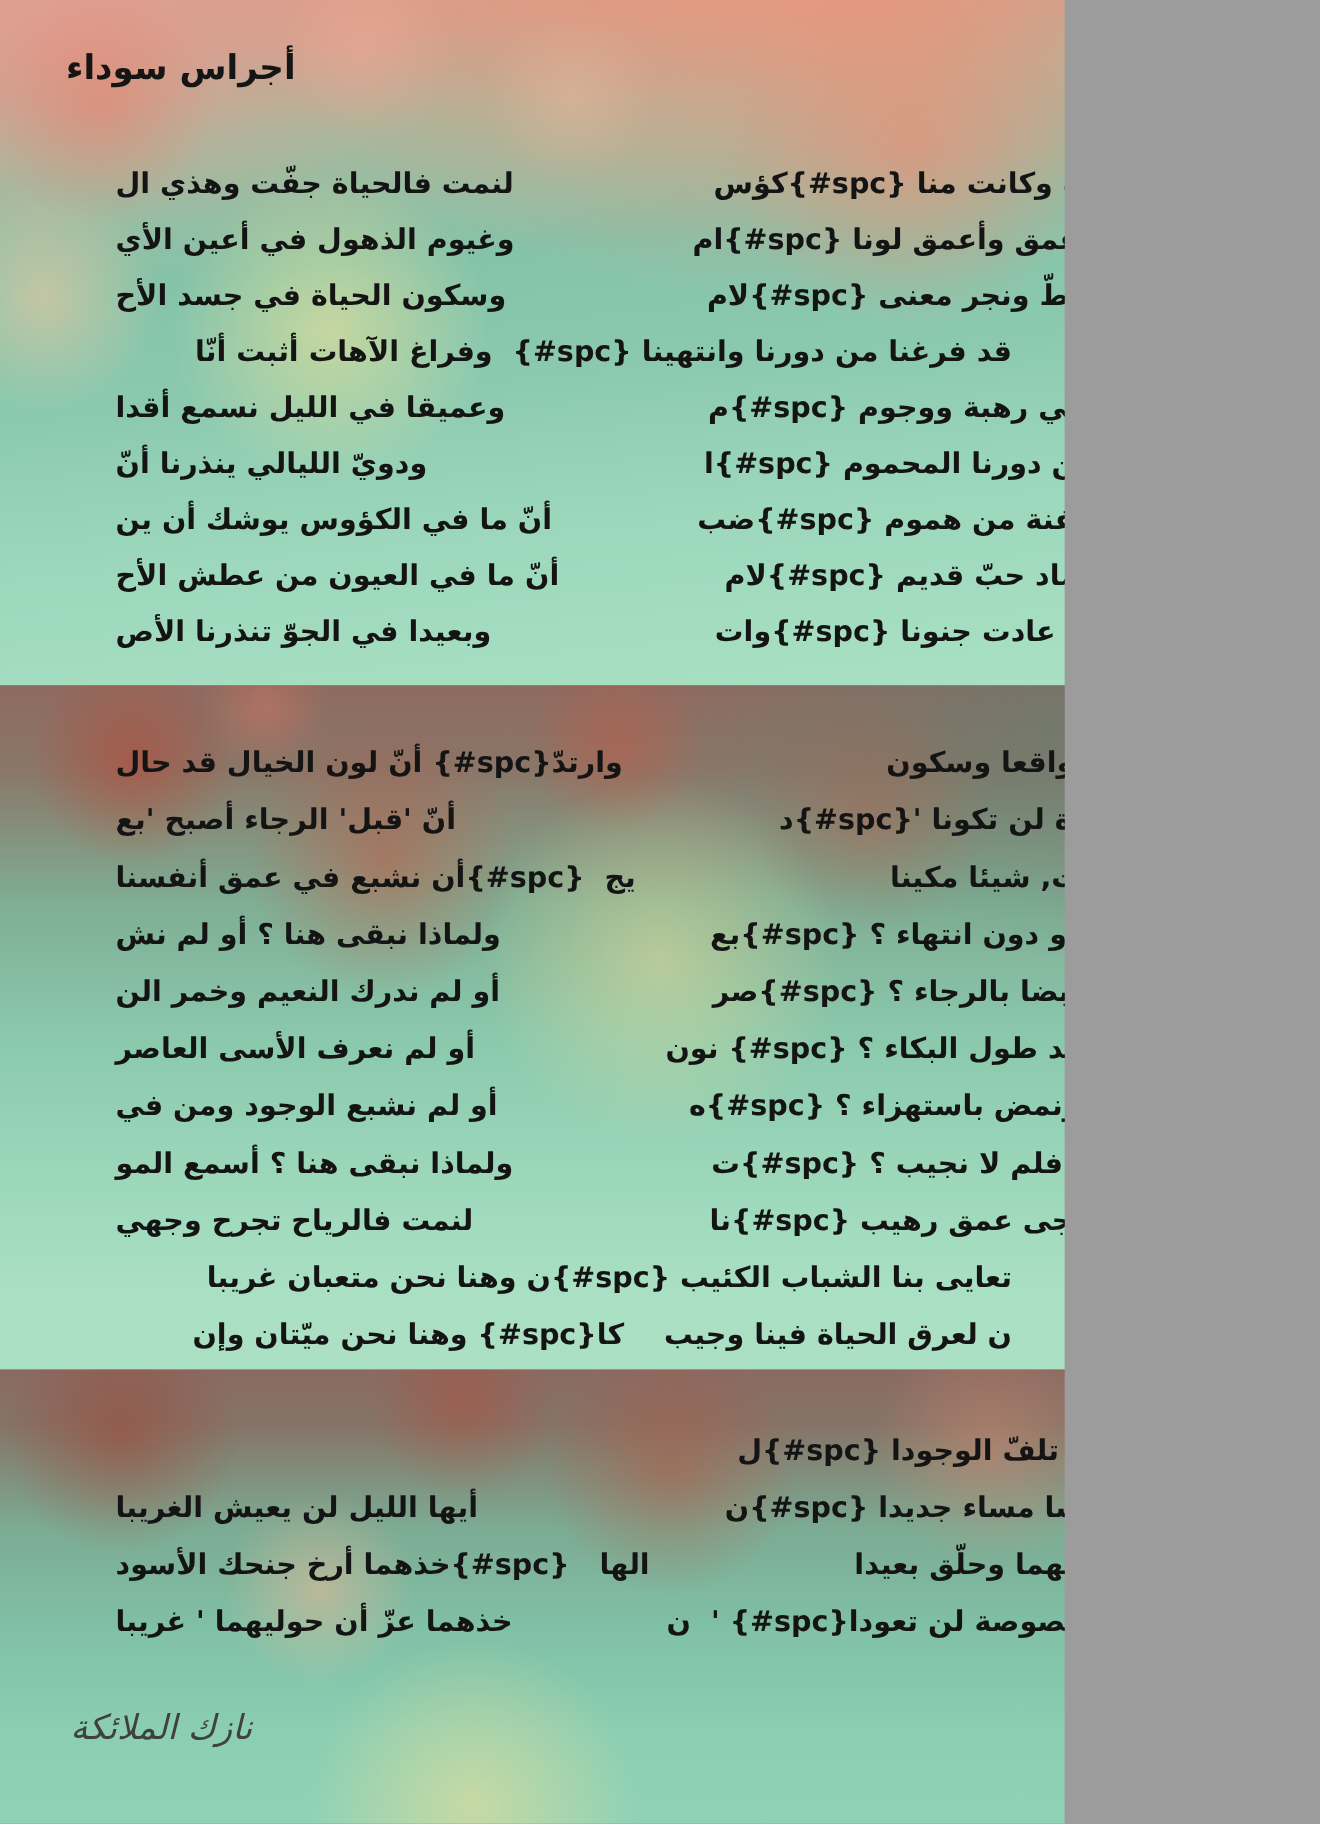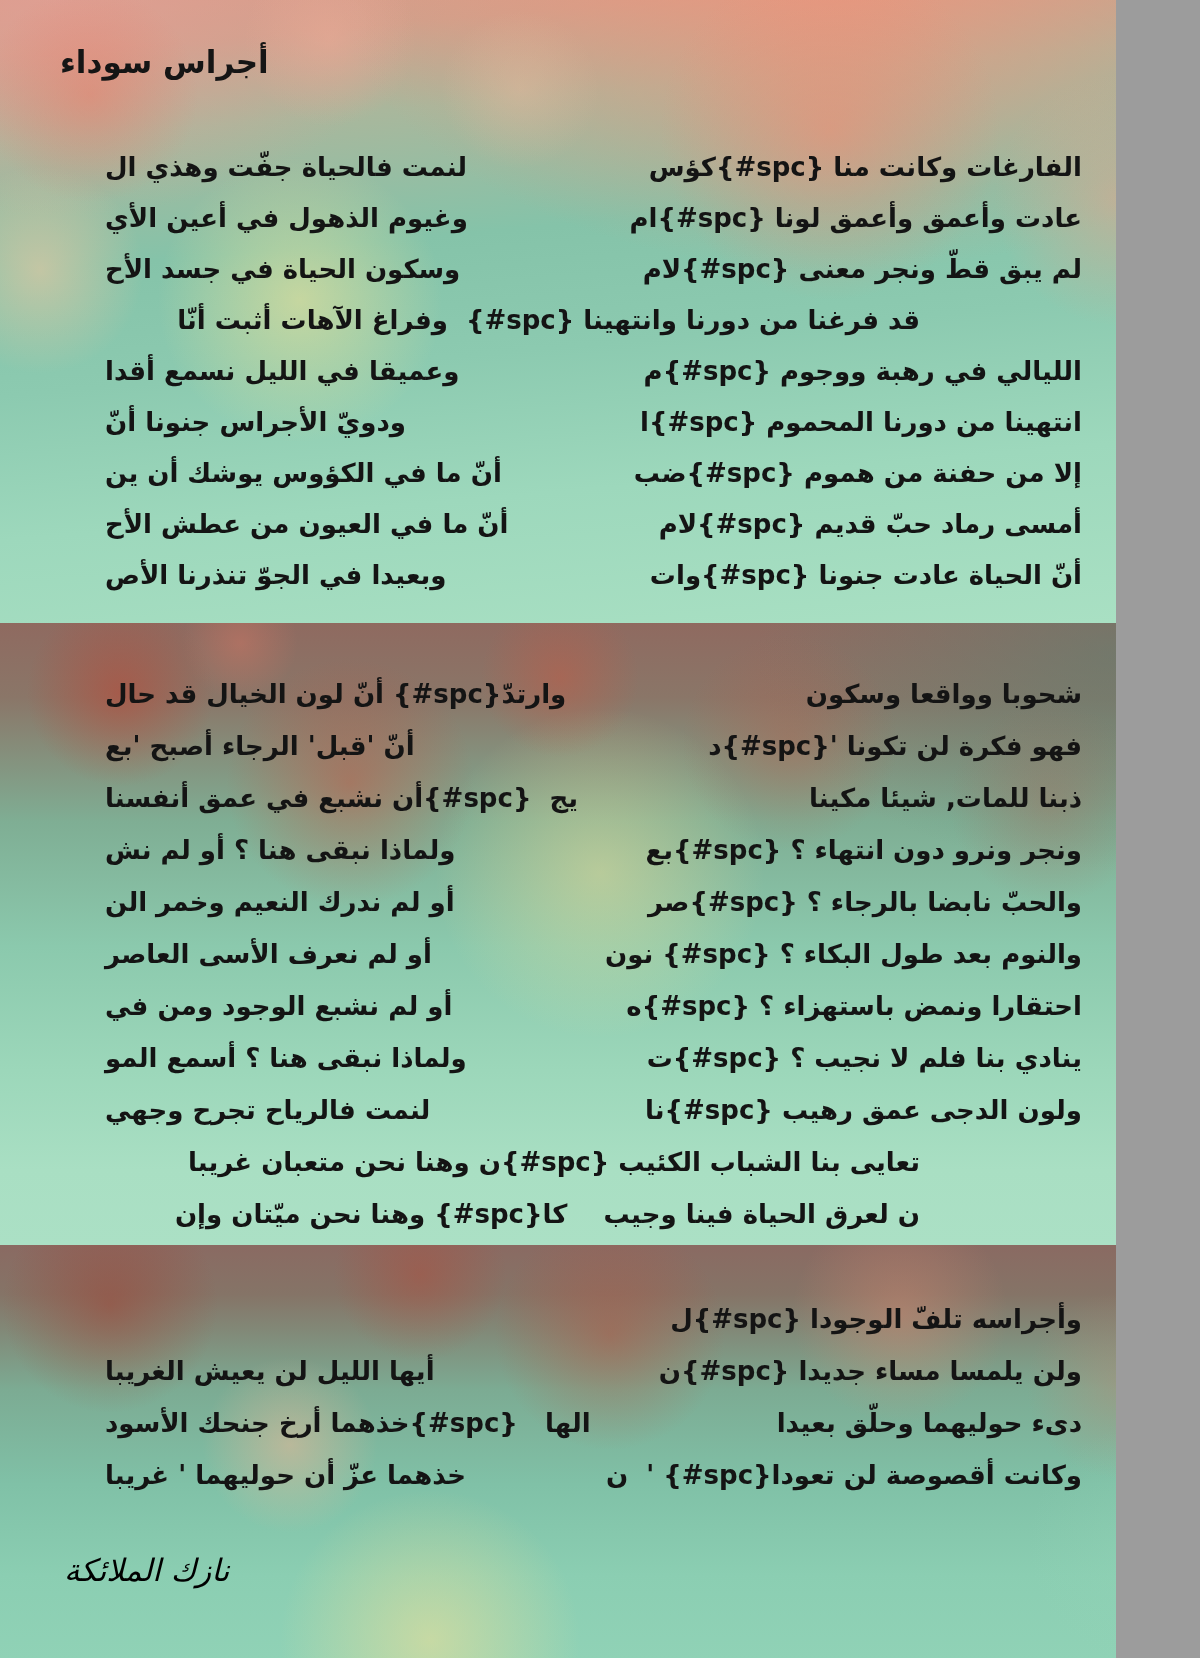--- a/index.html
+++ b/index.html
@@ -1,17 +1,17 @@
 <!DOCTYPE html>
 <html lang="ar"><head>
 <meta charset="utf-8">
 <style>
   html,body{margin:0;padding:0;background:#9c9c9c;}
   .page{
-    position:relative;width:1116px;height:1658px;overflow:hidden;
+    position:relative;width:968px;height:1658px;overflow:hidden;
     font-family:"DejaVu Sans",sans-serif;color:#141414;
   }
   .bg{position:absolute;left:0;width:100%;}
   .bg.p1{top:0;height:623px;
     background:
       radial-gradient(circle 150px at 90px 95px, rgba(236,120,100,.45), rgba(236,120,100,0) 72%),
       radial-gradient(circle 120px at 330px 40px, rgba(240,170,150,.5), rgba(240,170,150,0) 72%),
       radial-gradient(circle 230px at 830px 130px, rgba(240,140,115,.55), rgba(240,140,115,0) 74%),
       radial-gradient(circle 170px at 1120px 200px, rgba(242,160,135,.5), rgba(242,160,135,0) 74%),
       radial-gradient(circle 140px at 40px 270px, rgba(246,200,160,.55), rgba(246,200,160,0) 74%),
@@ -58,40 +58,40 @@
   .s3{top:1293px;}
   .verse{
     display:flex;justify-content:space-between;align-items:baseline;
     height:51px;line-height:51px;padding:0 118px 0 105px;white-space:pre;
   }
   .s2 .verse, .s3 .verse{height:52px;line-height:52px;}
   .verse.full{display:block;padding-right:280px;text-align:right;}
   .author{
     position:absolute;top:1552px;left:64px;
     direction:rtl;font-family:"DejaVu Serif",serif;font-style:italic;
-    font-size:31px;font-weight:500;color:#000000;
+    font-size:31px;font-weight:500;color:#404040;
   }
 </style>
 </head>
 <body>
 
 <div class="page">
   <div class="bg p1"></div>
   <div class="bg p2"></div>
   <div class="bg p3"></div>
 
   <h1 class="title">أجراس سوداء</h1>
 
   <div class="stanza s1">
       <div class="verse"><span>الفارغات وكانت منا ⁦{#spc}⁩كؤس</span><span>لنمت فالحياة جفّت وهذي ال</span></div>
       <div class="verse"><span>عادت وأعمق وأعمق لونا ⁦{#spc}⁩ام</span><span>وغيوم الذهول في أعين الأي</span></div>
       <div class="verse"><span>لم يبق قطّ ونجر معنى ⁦{#spc}⁩لام</span><span>وسكون الحياة في جسد الأح</span></div>
       <div class="verse full"><span>قد فرغنا من دورنا وانتهينا ⁦{#spc}⁩  وفراغ الآهات أثبت أنّا</span></div>
       <div class="verse"><span>الليالي في رهبة ووجوم ⁦{#spc}⁩م</span><span>وعميقا في الليل نسمع أقدا</span></div>
-      <div class="verse"><span>انتهينا من دورنا المحموم ⁦{#spc}⁩ا</span><span>ودويّ الأجراس جنونا أنّ</span></div>
+      <div class="verse"><span>انتهينا من دورنا المحموم ⁦{#spc}⁩ا</span><span>ودويّ الليالي ينذرنا أنّ</span></div>
       <div class="verse"><span>إلا من حفنة من هموم ⁦{#spc}⁩ضب</span><span>أنّ ما في الكؤوس يوشك أن ين</span></div>
       <div class="verse"><span>أمسى رماد حبّ قديم ⁦{#spc}⁩لام</span><span>أنّ ما في العيون من عطش الأح</span></div>
       <div class="verse"><span>أنّ الحياة عادت جنونا ⁦{#spc}⁩وات</span><span>وبعيدا في الجوّ تنذرنا الأص</span></div>
     </div>
   <div class="stanza s2">
       <div class="verse"><span>شحوبا وواقعا وسكون</span><span>وارتدّ⁦{#spc}⁩ أنّ لون الخيال قد حال</span></div>
       <div class="verse"><span>فهو فكرة لن تكونا '⁦{#spc}⁩د</span><span>أنّ 'قبل' الرجاء أصبح 'بع</span></div>
       <div class="verse"><span>ذبنا للمات, شيئا مكينا</span><span>يج  ⁦{#spc}⁩أن نشبع في عمق أنفسنا</span></div>
       <div class="verse"><span>ونجر ونرو دون انتهاء ؟ ⁦{#spc}⁩بع</span><span>ولماذا نبقى هنا ؟ أو لم نش</span></div>
       <div class="verse"><span>والحبّ نابضا بالرجاء ؟ ⁦{#spc}⁩صر</span><span>أو لم ندرك النعيم وخمر الن</span></div>

